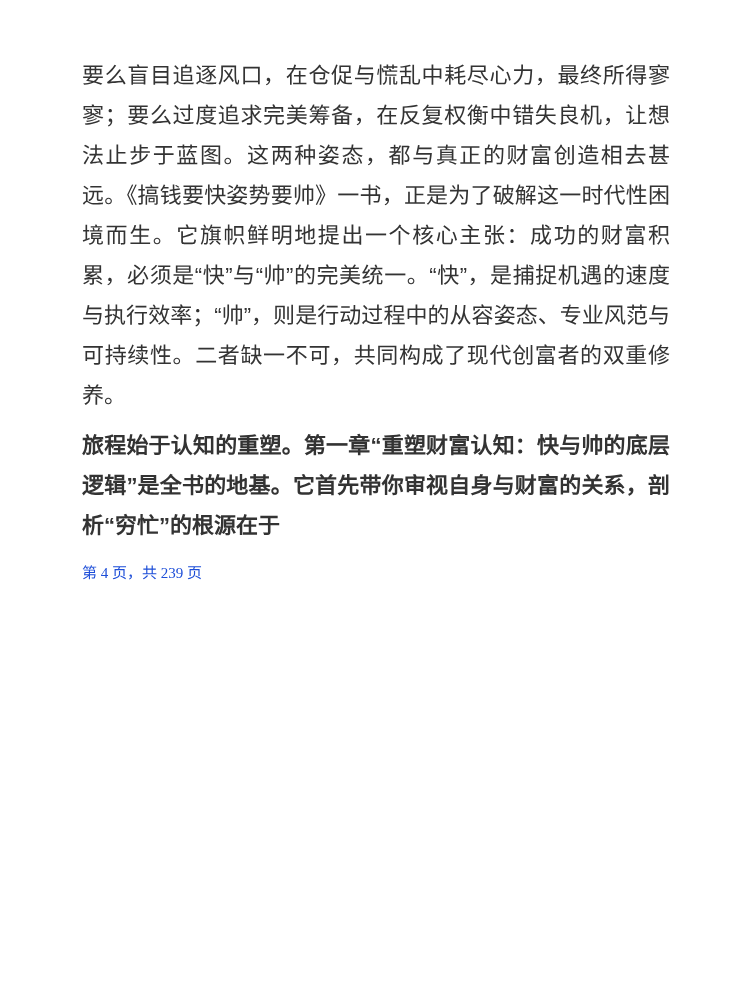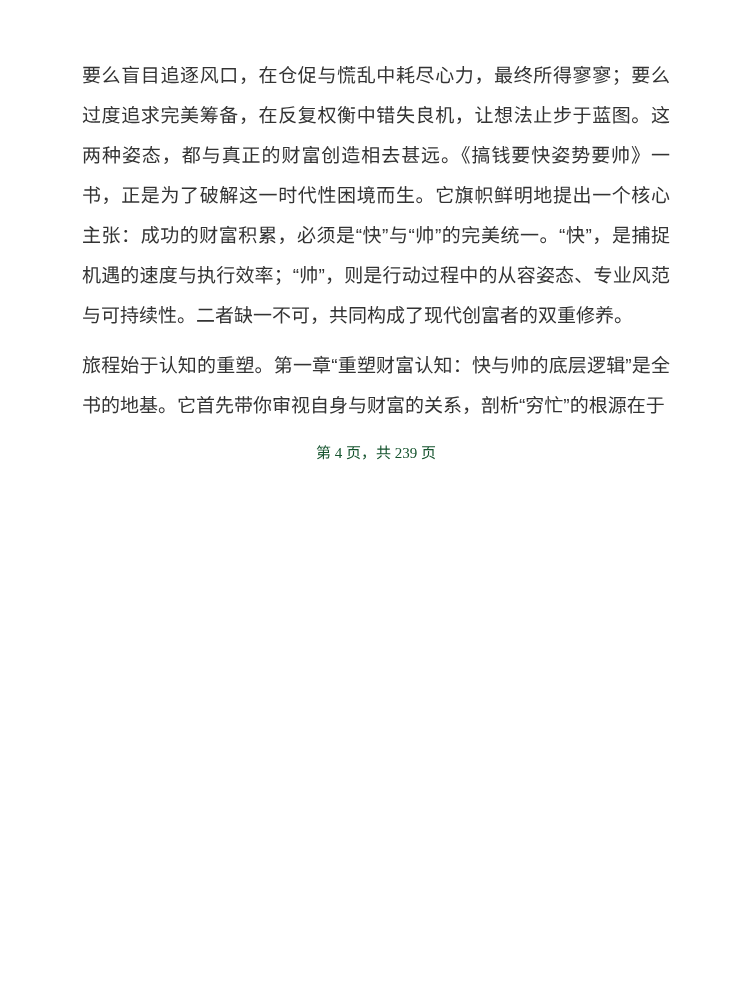--- a/index.html
+++ b/index.html
@@ -18,39 +18,39 @@
     height: 1000px;
     background: #ffffff;
     padding: 56px 80px 0 82px;
     font-family: "Liberation Sans", "DejaVu Sans", sans-serif;
   }
   .content {
     width: 588px;
   }
   .content p.para {
     margin: 0 0 10px 0;
-    font-size: 19px;
+    font-size: 22px;
     line-height: 40px;
     color: #333333;
     text-align: justify;
     text-justify: inter-ideograph;
     word-break: break-all;
     overflow-wrap: break-word;
   }
   .content p.para:last-child {
     margin-bottom: 17px;
+    font-weight: bold;
   }
   .page-footer {
     margin-top: 1px;
     width: 588px;
-    text-align: center;
     font-family: "Liberation Serif", "DejaVu Serif", serif;
     font-size: 15px;
     line-height: 20px;
-    color: #14532d;
+    color: #1d4ed8;
   }
 </style>
 </head>
 <body>
 
 <main class="page">
   <div class="content">
     <p class="para">要么盲目追逐风口，在仓促与慌乱中耗尽心力，最终所得寥寥；要么过度追求完美筹备，在反复权衡中错失良机，让想法止步于蓝图。这两种姿态，都与真正的财富创造相去甚远。《搞钱要快姿势要帅》一书，正是为了破解这一时代性困境而生。它旗帜鲜明地提出一个核心主张：成功的财富积累，必须是“快”与“帅”的完美统一。“快”，是捕捉机遇的速度与执行效率；“帅”，则是行动过程中的从容姿态、专业风范与可持续性。二者缺一不可，共同构成了现代创富者的双重修养。</p>
     <p class="para">旅程始于认知的重塑。第一章“重塑财富认知：快与帅的底层逻辑”是全书的地基。它首先带你审视自身与财富的关系，剖析“穷忙”的根源在于</p>
   </div>

